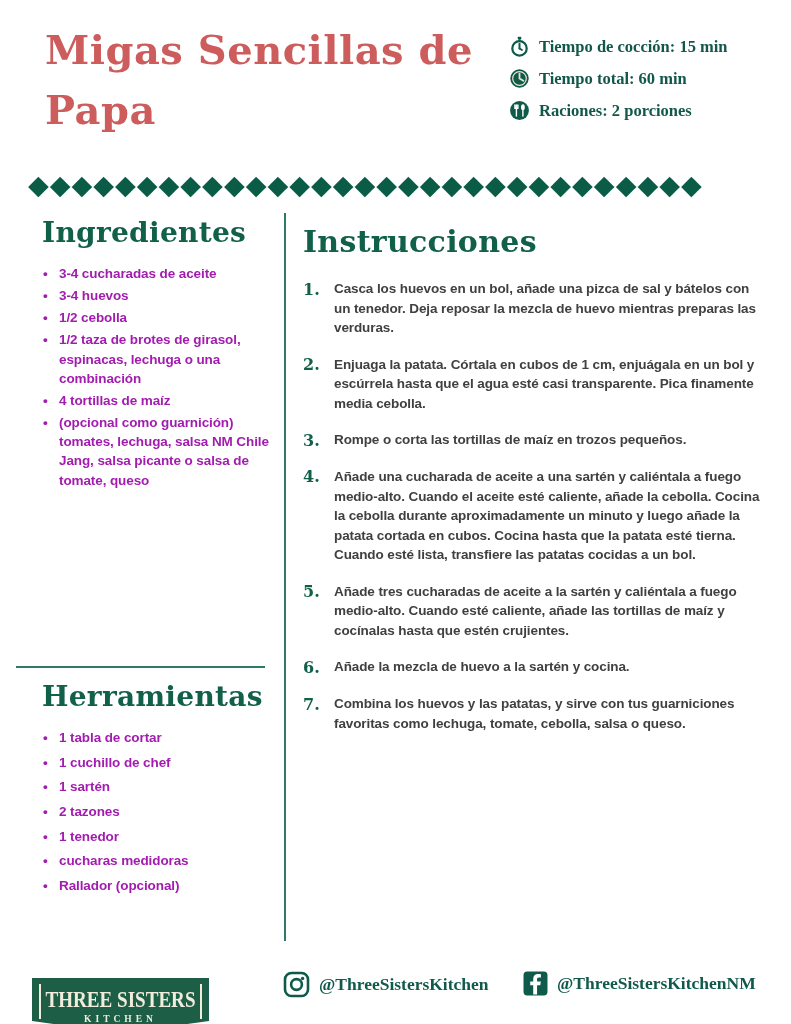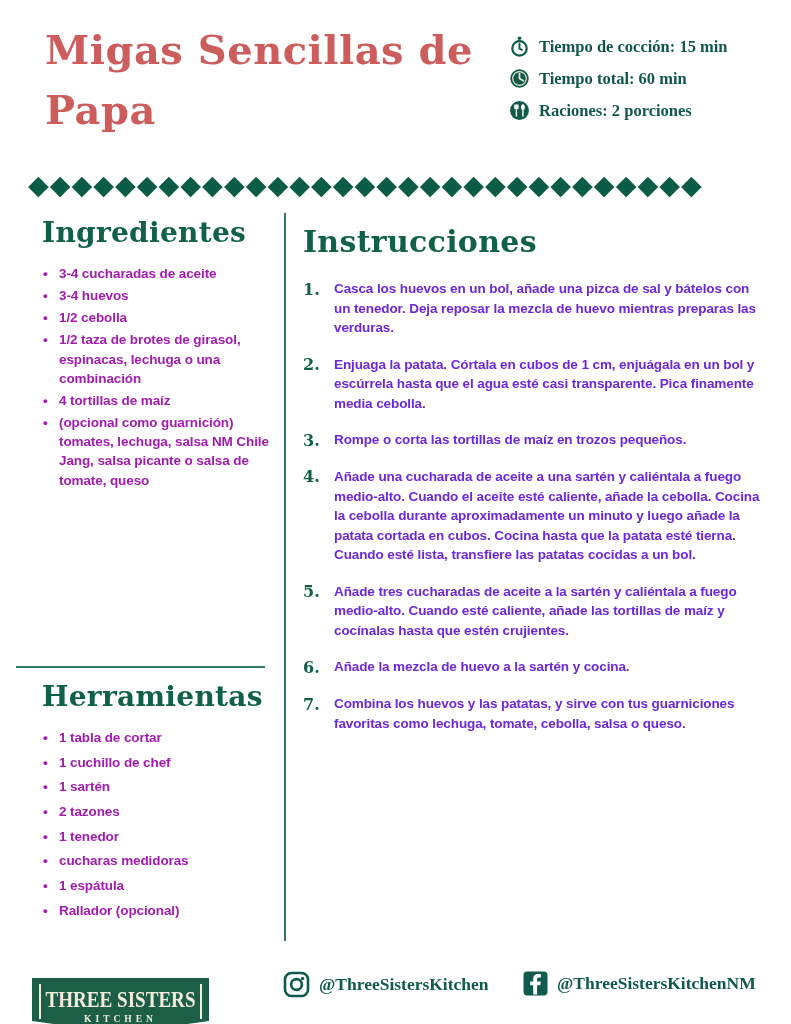--- a/index.html
+++ b/index.html
@@ -41,21 +41,21 @@
   .tools ul.blist li{margin-bottom:5.5px;}
 
   
   .instructions{position:absolute;left:303px;top:224px;width:465px;}
   .instructions h2.sec{font-size:30px;margin-bottom:20px;}
   ol.steps{list-style:none;margin:0;padding:0;}
   .step{display:flex;margin-bottom:17px;}
   .step-num{flex:none;width:31px;font-family:"DejaVu Serif",serif;font-weight:700;
             font-size:16px;color:#10604a;padding-top:0.5px;}
   .step-txt{flex:1;font-weight:700;font-size:13.5px;line-height:1.45;letter-spacing:-0.1px;
-            color:#6d28d9;}
+            color:#404040;}
 
   
   .footer-logo{position:absolute;left:30px;top:976px;text-decoration:underline;}
   .social{position:absolute;top:971px;display:flex;align-items:center;gap:9px;}
   .social.ig{left:283px;}
   .social.fb{left:523px;}
   .social-label{font-family:"Liberation Serif",serif;font-weight:700;font-size:17.5px;
                 color:#0f5a4a;white-space:nowrap;}
 </style>
 </head>
@@ -115,21 +115,20 @@
 
   <section class="tools">
     <h2 class="sec">Herramientas</h2>
     <ul class="blist">
         <li>1 tabla de cortar</li>
         <li>1 cuchillo de chef</li>
         <li>1 sartén</li>
         <li>2 tazones</li>
         <li>1 tenedor</li>
         <li>cucharas medidoras</li>
-        <li>1 espátula</li>
         <li>Rallador (opcional)</li>
       </ul>
   </section>
 
   <section class="instructions">
     <h2 class="sec">Instrucciones</h2>
     <ol class="steps">
         <li class="step">
         <span class="step-num">1.</span>
         <span class="step-txt">Casca los huevos en un bol, añade una pizca de sal y bátelos con un tenedor. Deja reposar la mezcla de huevo mientras preparas las verduras.</span>

